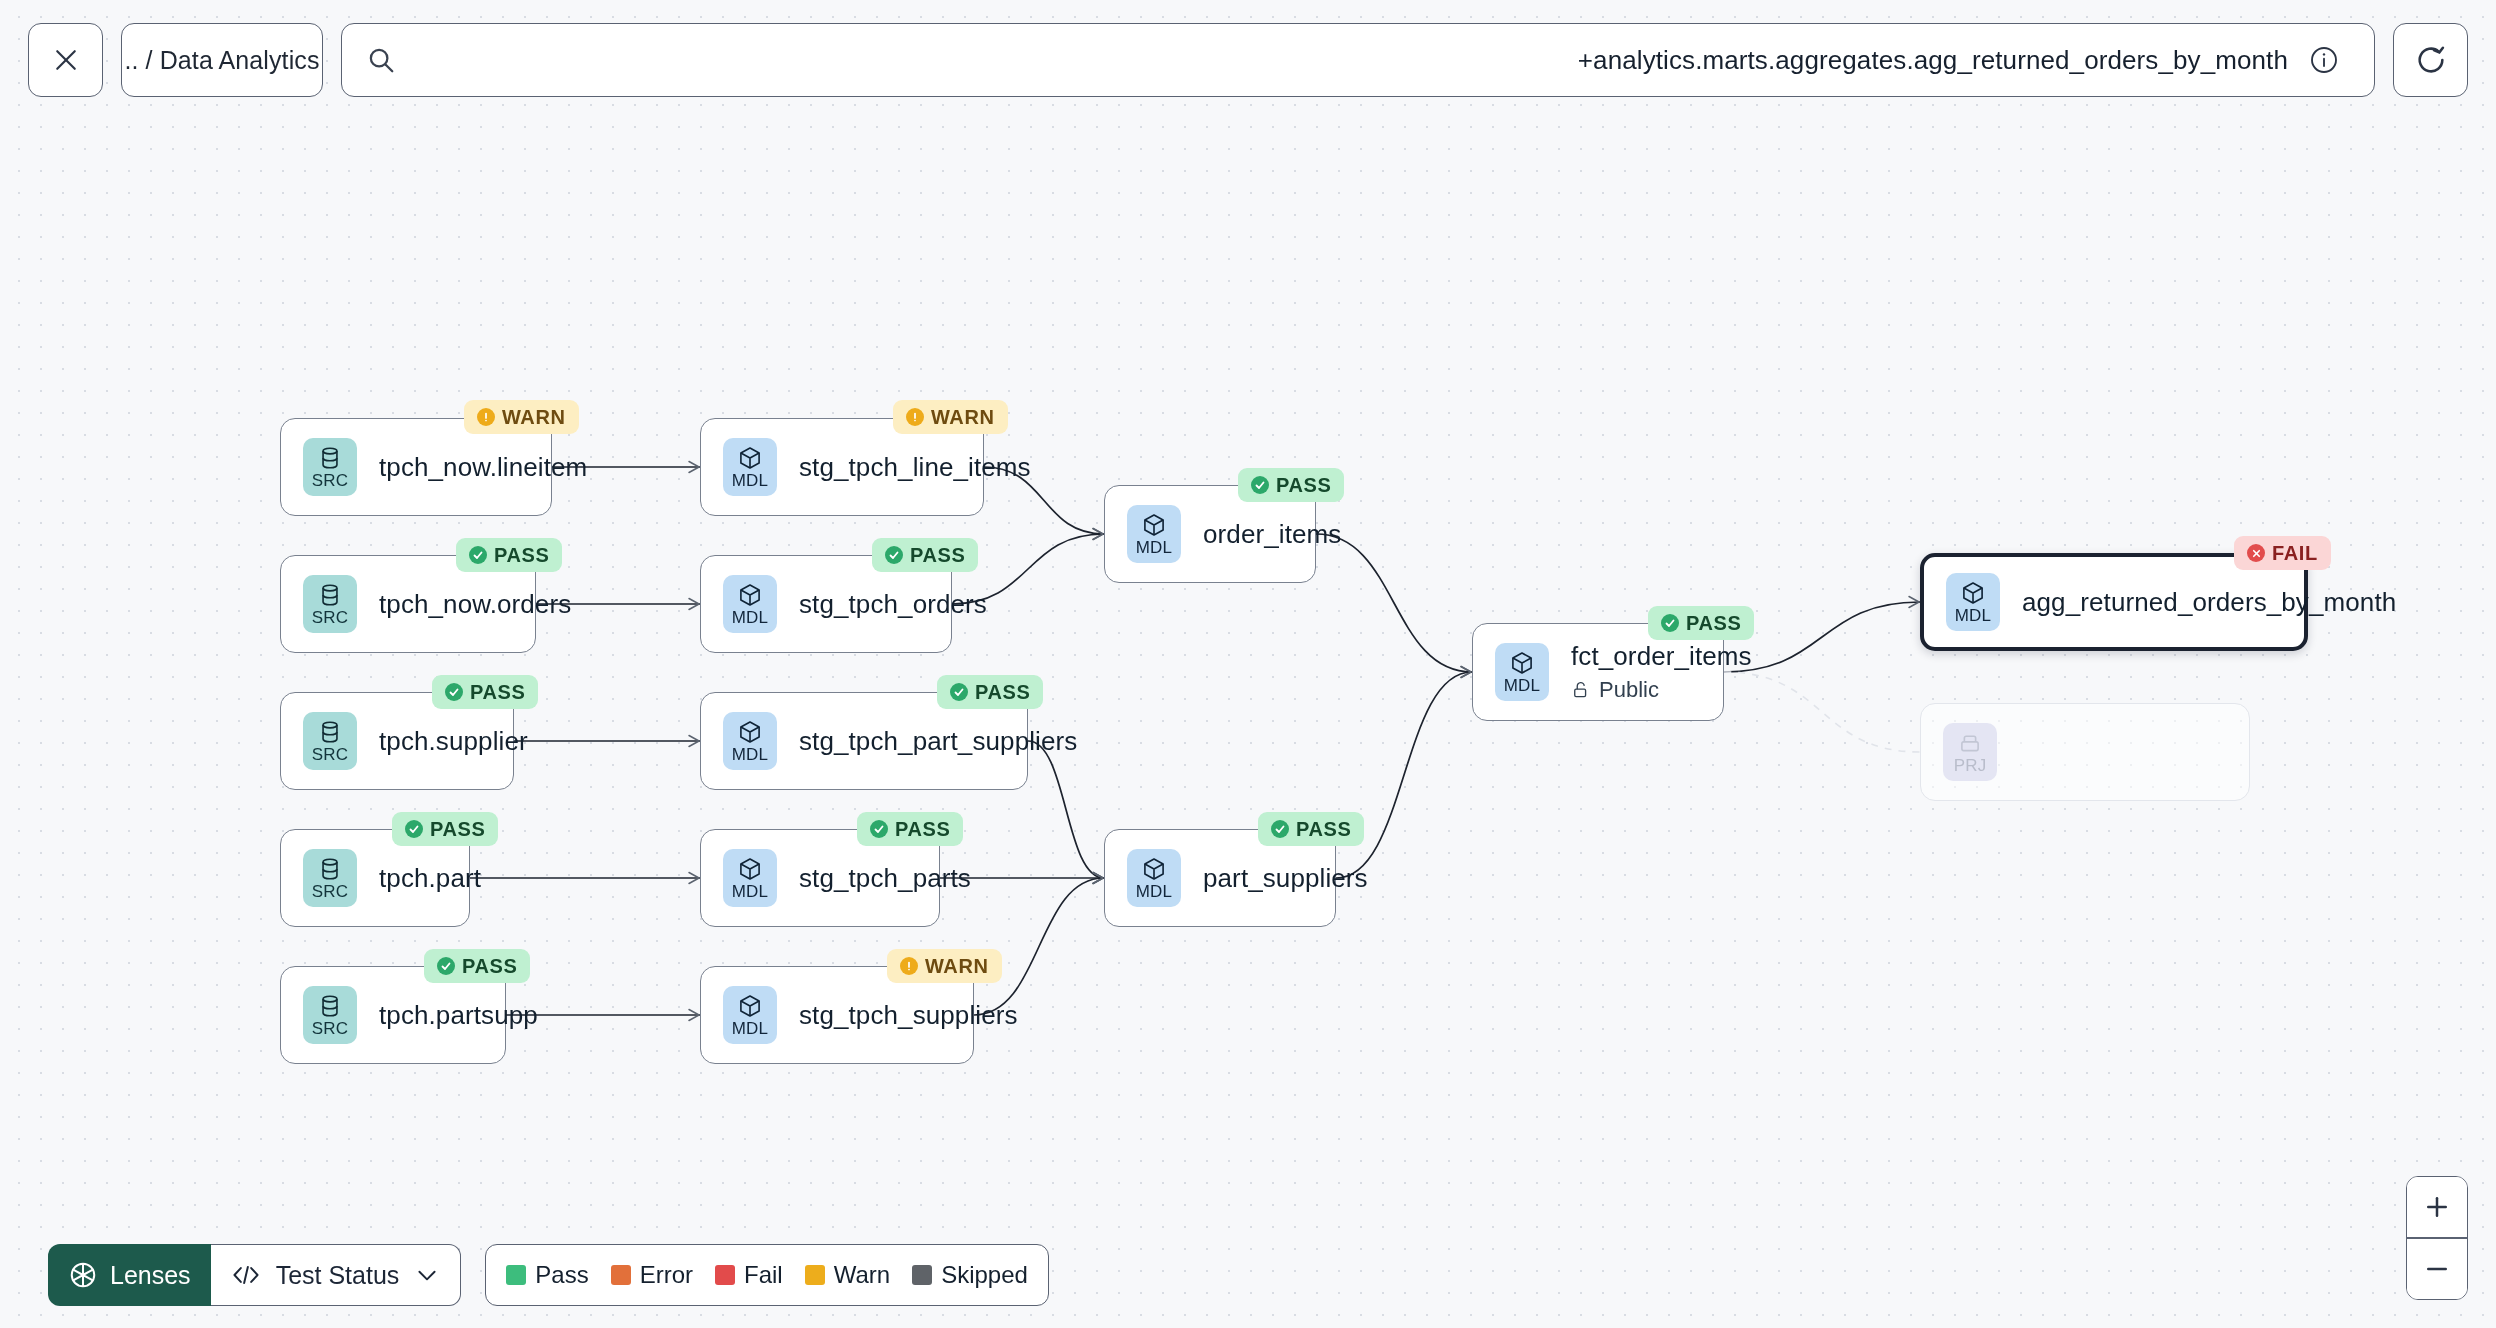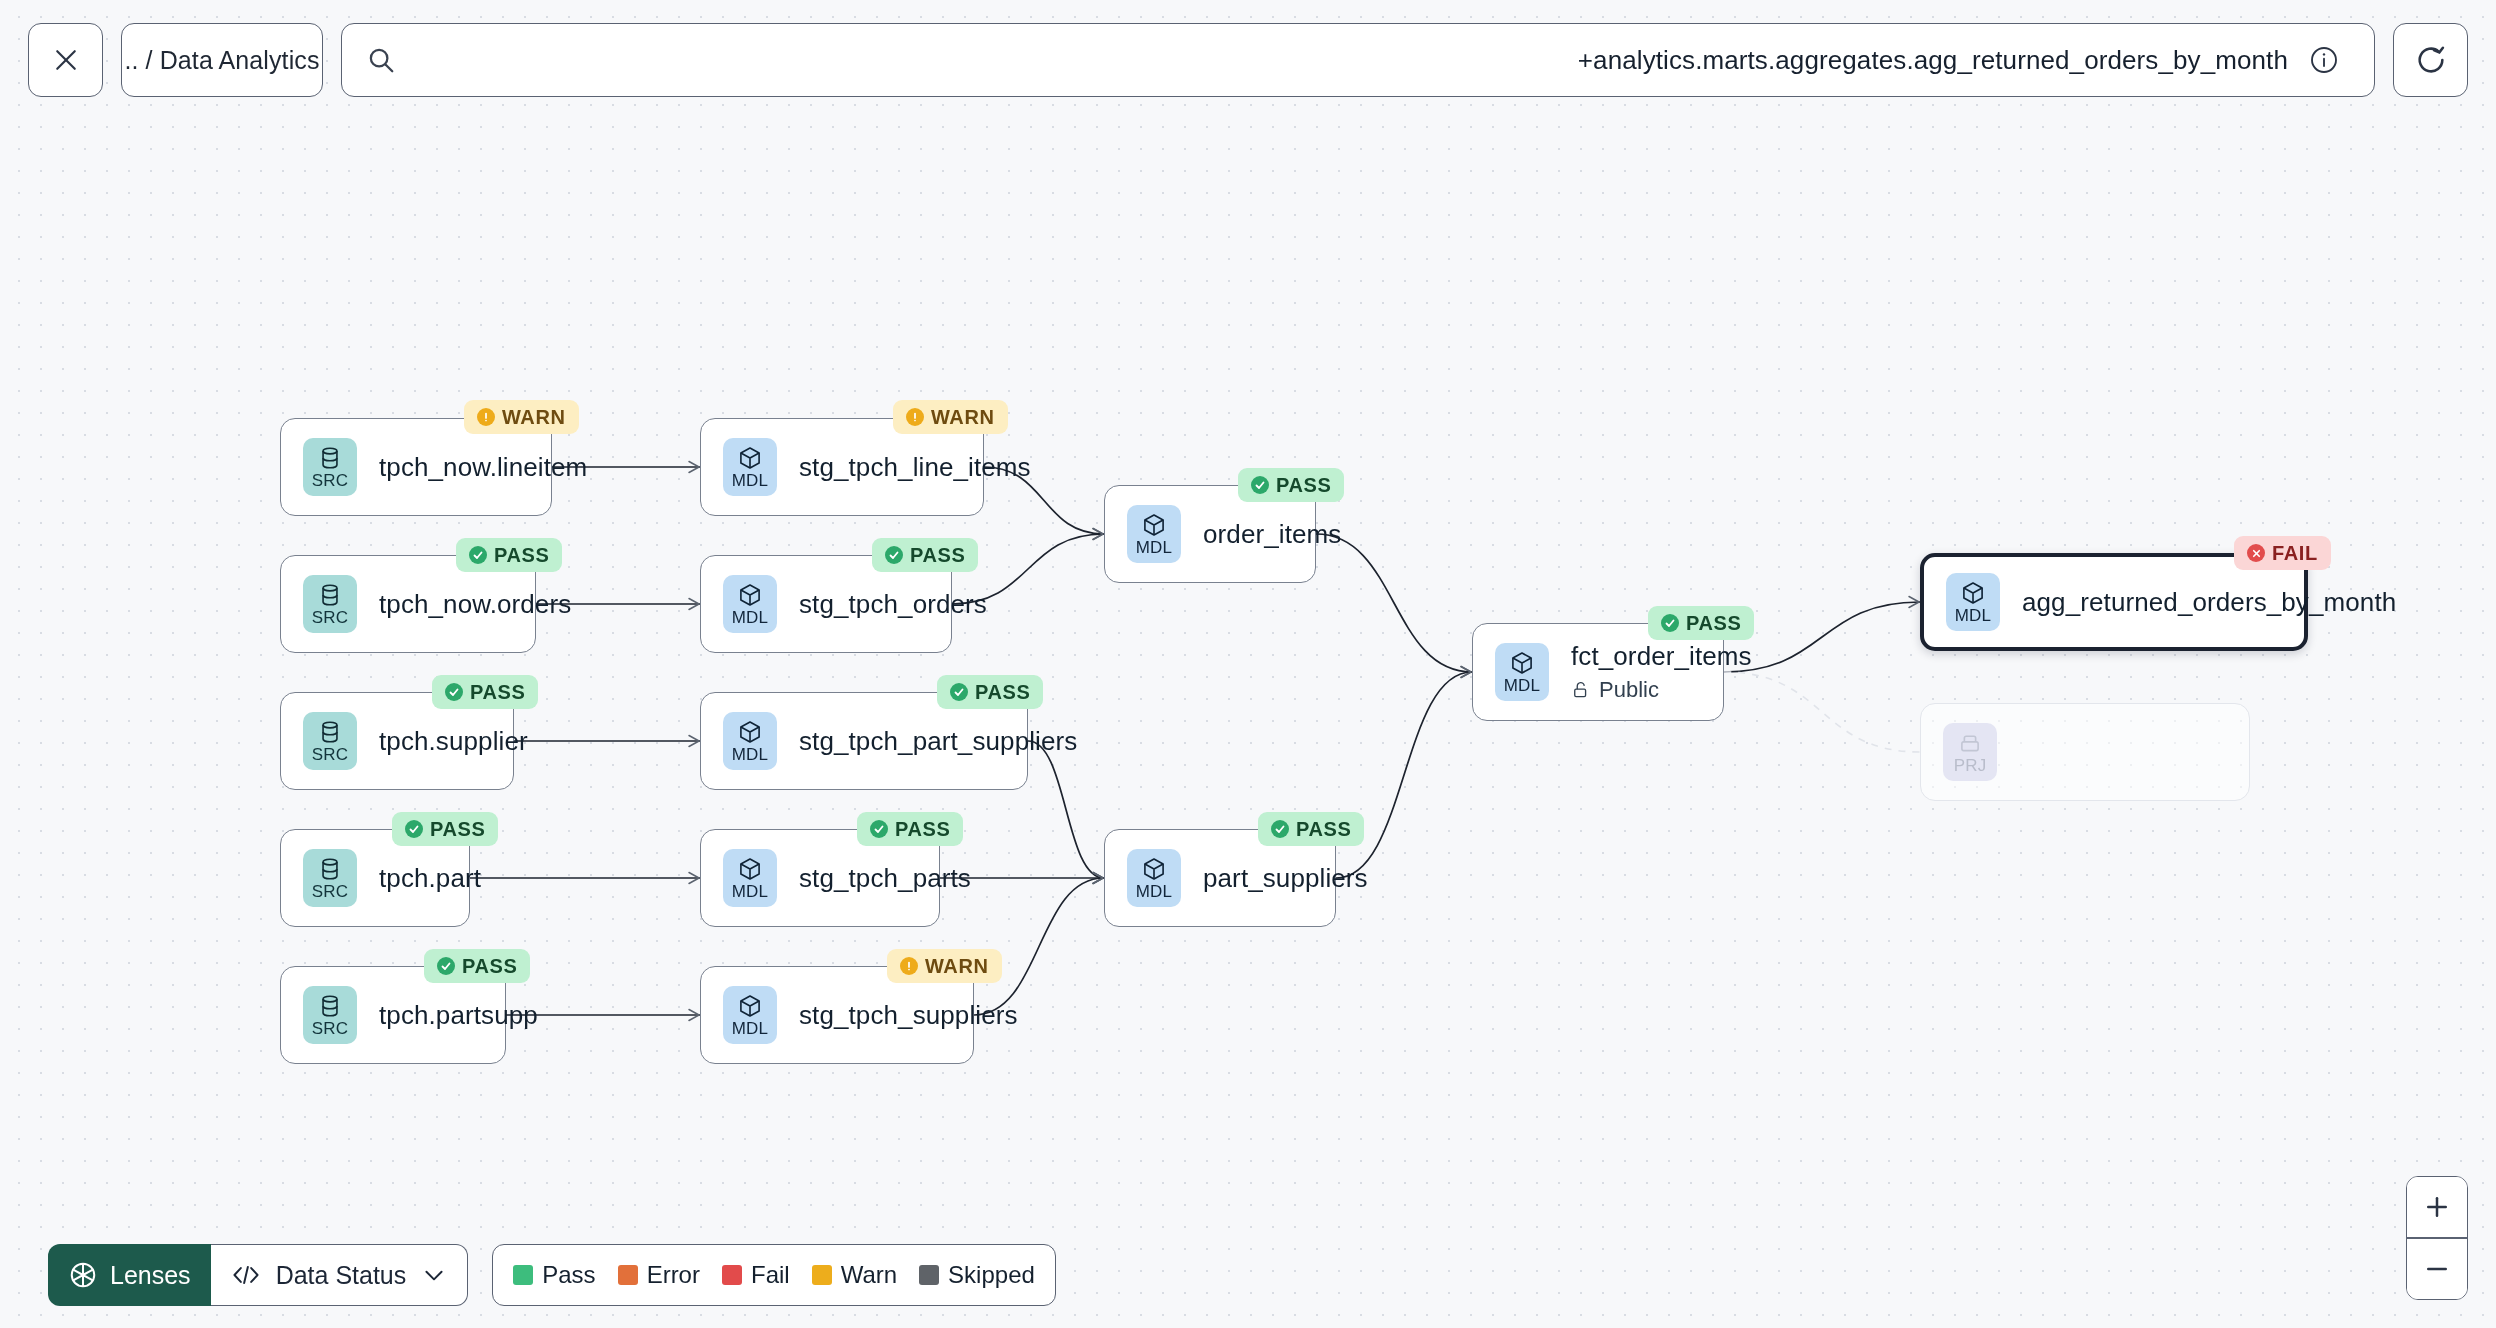--- a/index.html
+++ b/index.html
@@ -638,21 +638,21 @@
         <span>Lenses</span>
       </div>
       <div class="teststatus">
         <span class="icon">
           <svg width="30" height="26" viewBox="0 0 26 22" fill="none" stroke="#1c2636" stroke-width="1.7" stroke-linecap="round" stroke-linejoin="round">
             <polyline points="8.5,5 3,11 8.5,17"></polyline>
               <polyline points="17.5,5 23,11 17.5,17"></polyline>
               <line x1="14.6" y1="4" x2="11.4" y2="18"></line>
           </svg>
         </span>
-        <span>Data Status</span>
+        <span>Test Status</span>
         <span class="icon">
           <svg width="26" height="26" viewBox="0 0 24 24" fill="none" stroke="#1c2636" stroke-width="1.8" stroke-linecap="round" stroke-linejoin="round">
             <polyline points="5,9 12,16 19,9"></polyline>
           </svg>
         </span>
       </div>
     </div>
 
     <div class="legend" id="legend">
         <div class="it">

